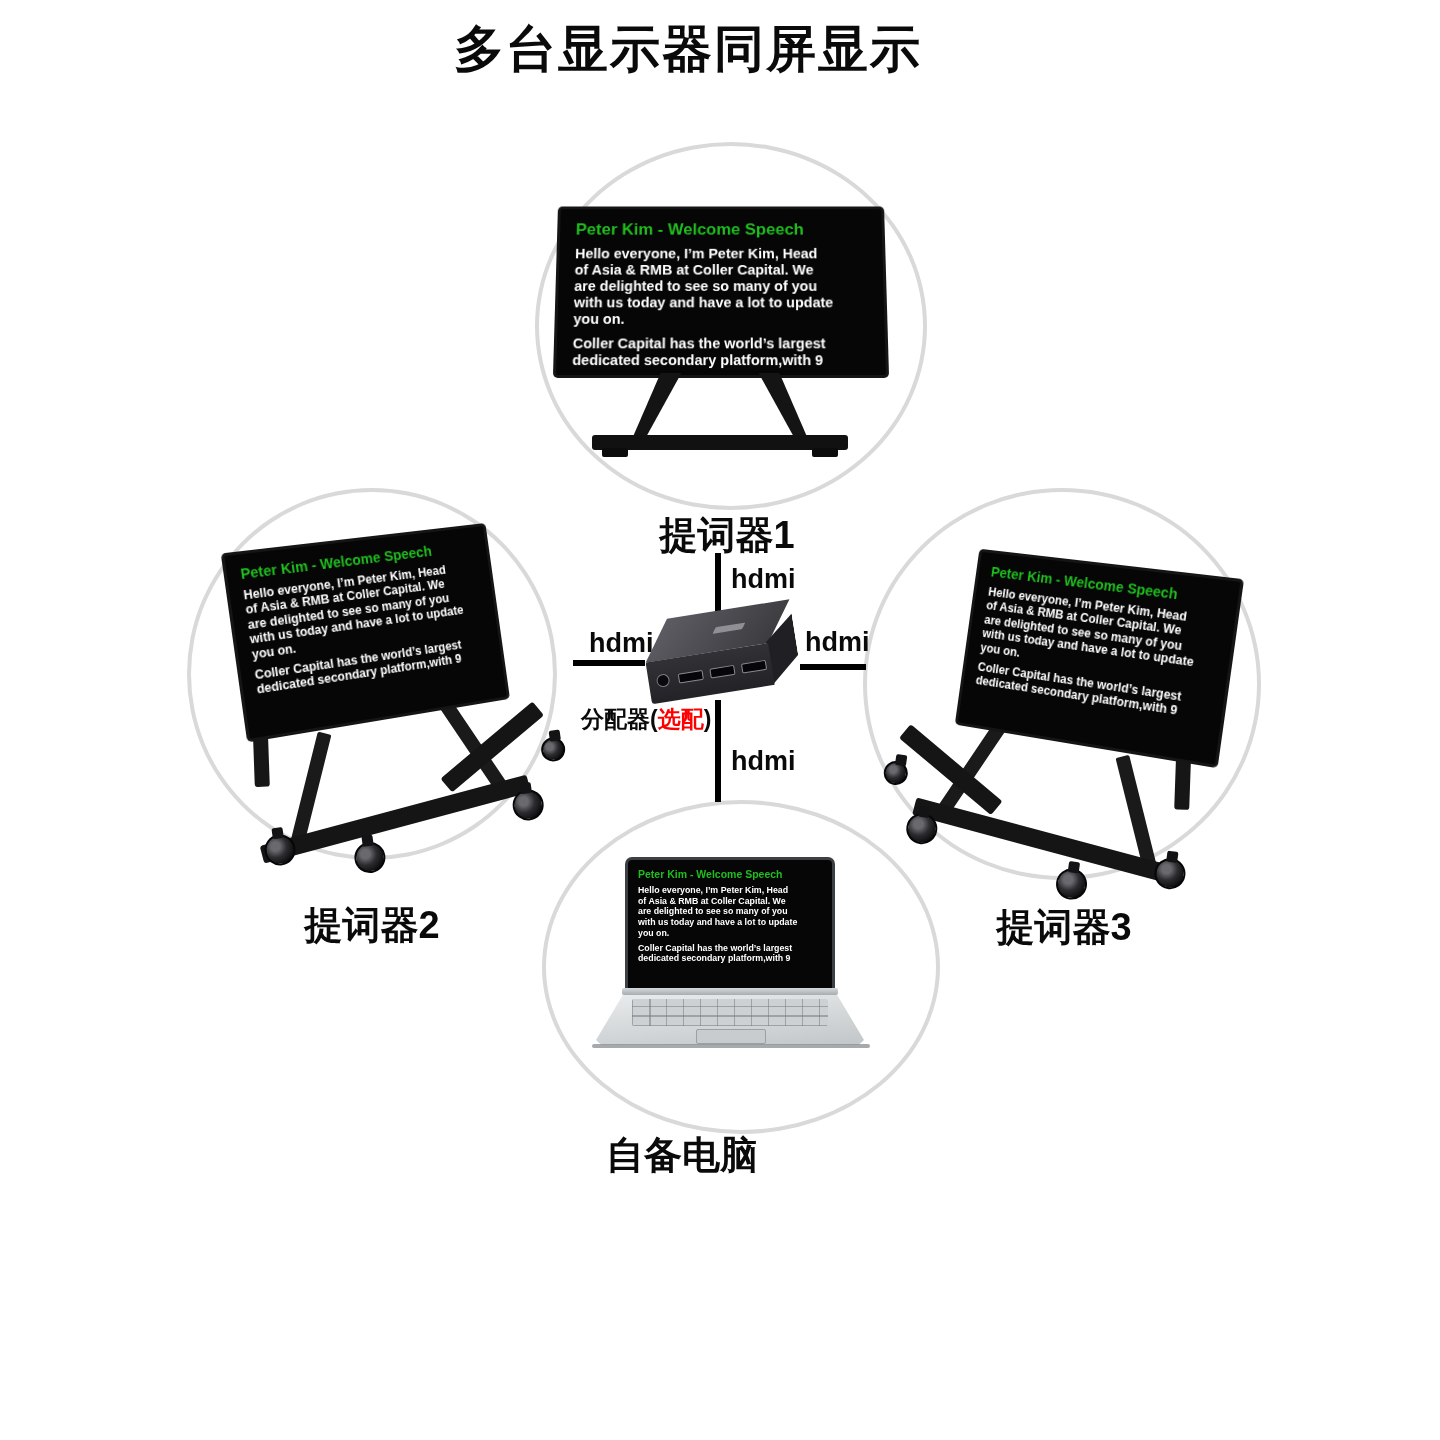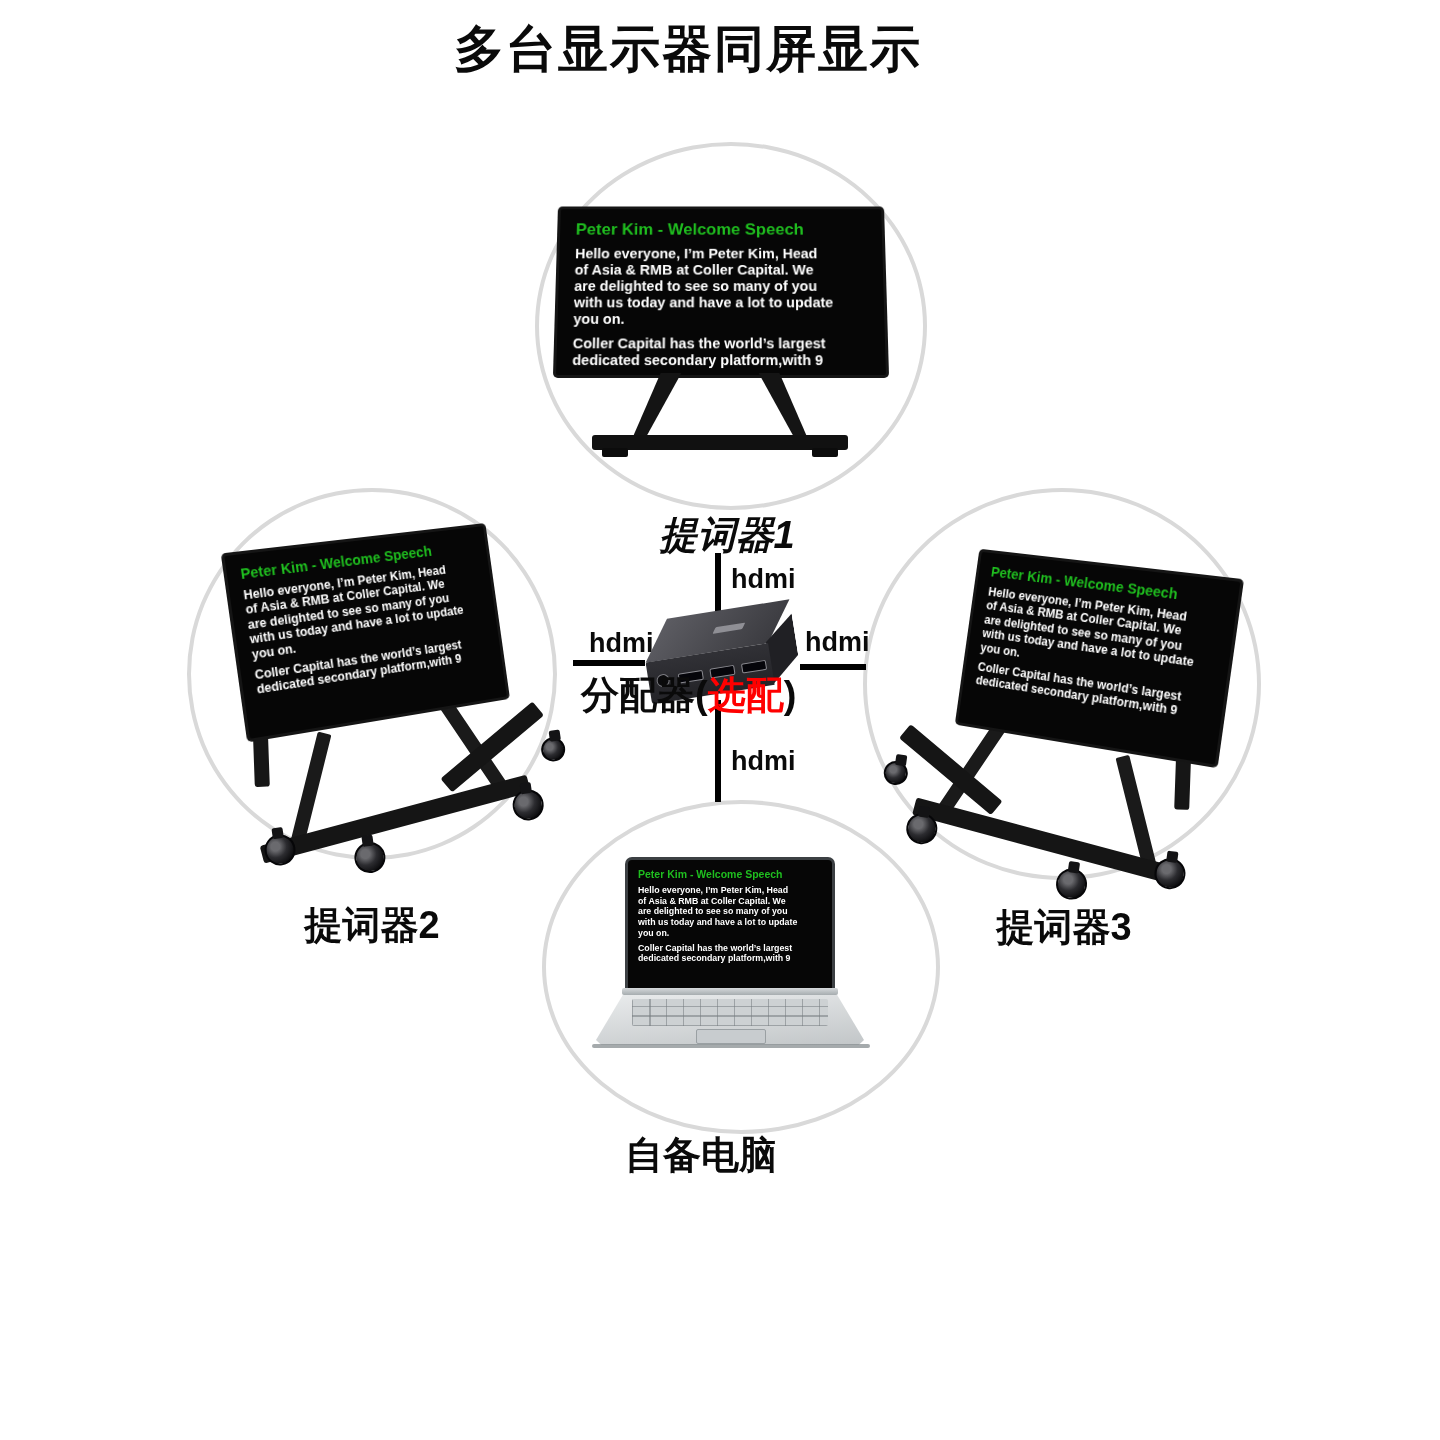--- a/index.html
+++ b/index.html
@@ -29,25 +29,25 @@
   .line.rh{left:800px;top:664px;width:66px;height:6px;}
   .hdmi{position:absolute;font-size:27px;font-weight:800;color:#0a0a0a;}
   .hdmi.t{left:731px;top:564px;}
   .hdmi.l{left:589px;top:628px;}
   .hdmi.r{left:805px;top:627px;}
   .hdmi.b{left:731px;top:746px;}
 
   
   .dev-label{position:absolute;transform:translateX(-50%);font-size:38px;font-weight:800;
              white-space:nowrap;color:#0a0a0a;}
-  .lbl1{left:727px;top:510px;font-style:italic;}
+  .lbl1{left:727px;top:510px;}
   .lbl2{left:372px;top:900px;}
   .lbl3{left:1064px;top:902px;}
-  .lbl4{left:701px;top:1130px;}
-  .splitter-label{position:absolute;left:581px;top:670px;font-size:38px;font-weight:800;white-space:nowrap;}
+  .lbl4{left:682px;top:1130px;}
+  .splitter-label{position:absolute;left:581px;top:704px;font-size:23px;font-weight:800;white-space:nowrap;}
   .splitter-label .opt{color:#ff0000;}
 
   
   .scr{position:absolute;background:#060606;overflow:hidden;border-radius:2px;
        box-shadow:0 0 0 3px #151515;}
   .scr-title{color:#1fbe1f;font-weight:800;}
   .scr-body{color:#ffffff;font-weight:700;white-space:pre-line;}
 
   
   .p1{position:absolute;left:550px;top:195px;width:340px;height:278px;}

